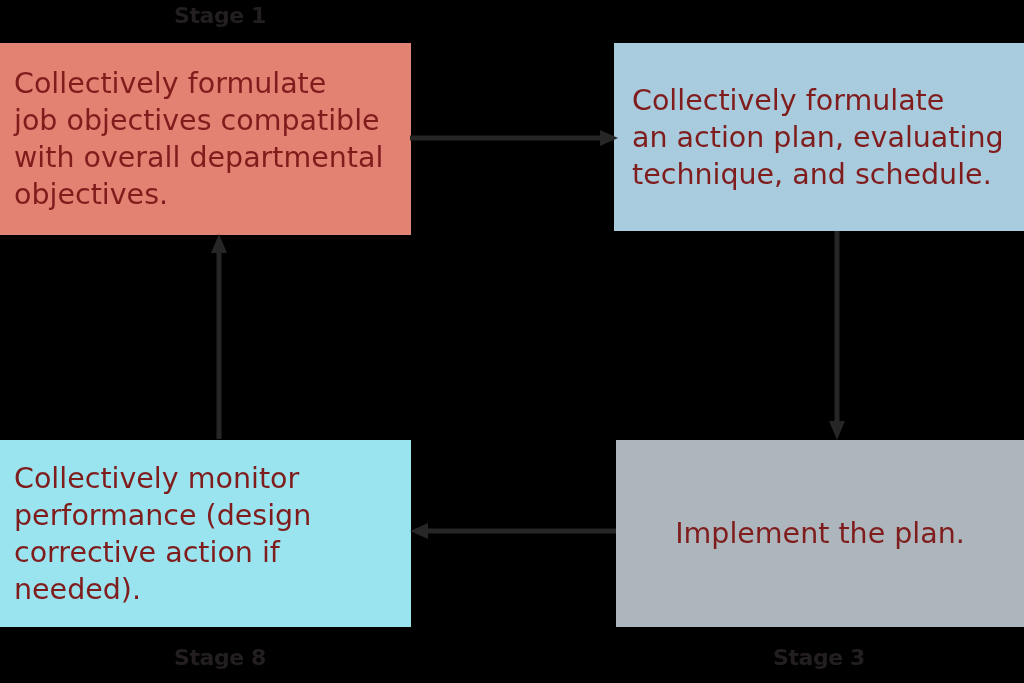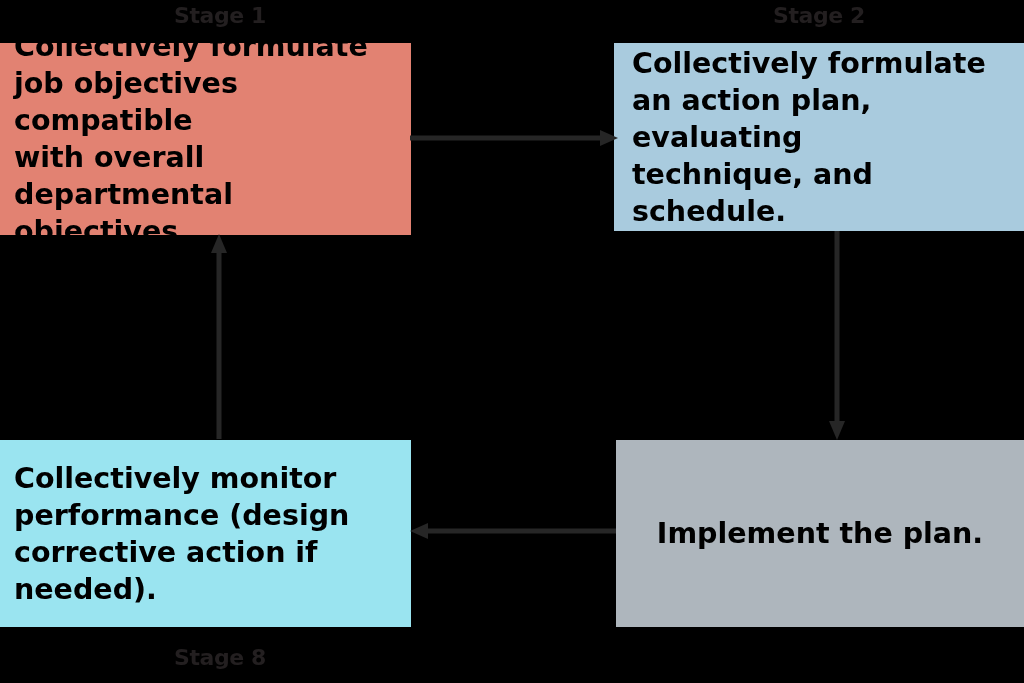--- a/index.html
+++ b/index.html
@@ -37,24 +37,24 @@
   
   .stage-box {
     position: absolute;
     box-sizing: border-box;
     display: flex;
     flex-direction: column;
     justify-content: center;
   }
   .box-text {
     font-family: "DejaVu Sans", "Liberation Sans", sans-serif;
-    font-weight: bold;
+    font-weight: normal;
     font-size: 28.5px;
     line-height: 37px;
-    color: #000000;
+    color: #7f1d1d;
     white-space: pre-line;
   }
 
   #box-stage-1 {
     left: 0px;  top: 43px;  width: 411px; height: 192px;
     background: #e28272;
     padding: 0 10px 0 14px;
   }
   #box-stage-1 .box-text { text-align: left; }
 
@@ -88,22 +88,22 @@
     width: 1024px; height: 683px;
     pointer-events: none;
   }
 </style>
 </head>
 <body>
 
 <div id="diagram-root">
 
   <div class="stage-label" id="label-stage-1">Stage 1</div>
-  <div class="stage-label" id="label-stage-2">Stage 2</div>
   <div class="stage-label" id="label-stage-4">Stage 8</div>
+  <div class="stage-label" id="label-stage-3">Stage 3</div>
 
   <div class="stage-box" id="box-stage-1">
     <div class="box-text">Collectively formulate
 job objectives compatible
 with overall departmental
 objectives.</div>
   </div>
 
   <div class="stage-box" id="box-stage-2">
     <div class="box-text">Collectively formulate

